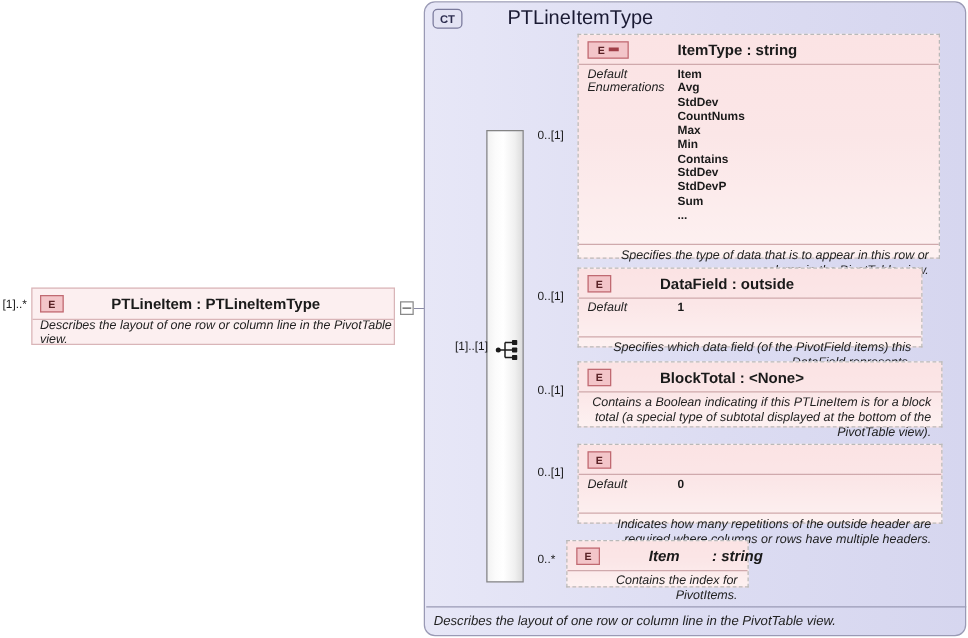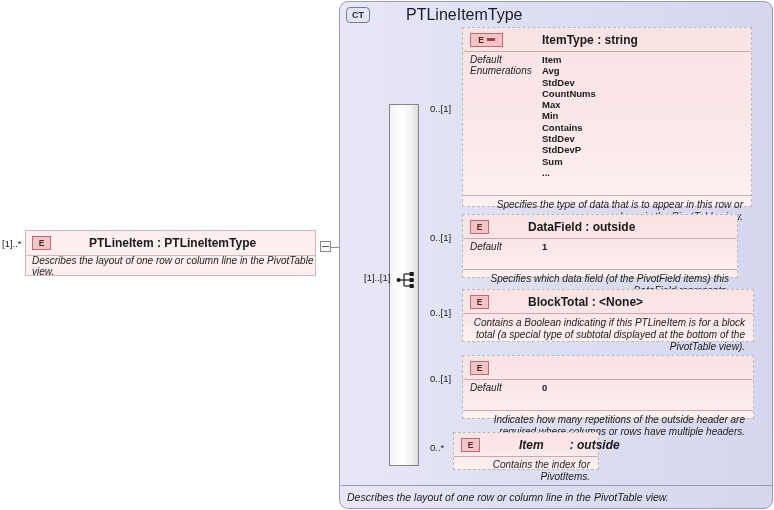--- a/index.html
+++ b/index.html
@@ -401,21 +401,21 @@
       </div>
     </div>
     <div class="r-doc">Indicates how many repetitions of the outside header are required where columns or rows have multiple headers.</div>
   </div>
 
   <div id="box-item" class="rbox">
     <div class="r-head">
       <span class="e-badge">E</span>
       <span class="elem-title item-title-spread">
         <span>Item</span>
-        <span>: outside</span>
+        <span>: string</span>
       </span>
     </div>
     <div class="r-doc">Contains the index for PivotItems.</div>
   </div>
 
   <span id="card-root" class="card">[1]..*</span>
   <span id="card-seq" class="card">[1]..[1]</span>
   <span id="card-itemtype" class="card">0..[1]</span>
   <span id="card-datafield" class="card">0..[1]</span>
   <span id="card-blocktotal" class="card">0..[1]</span>

